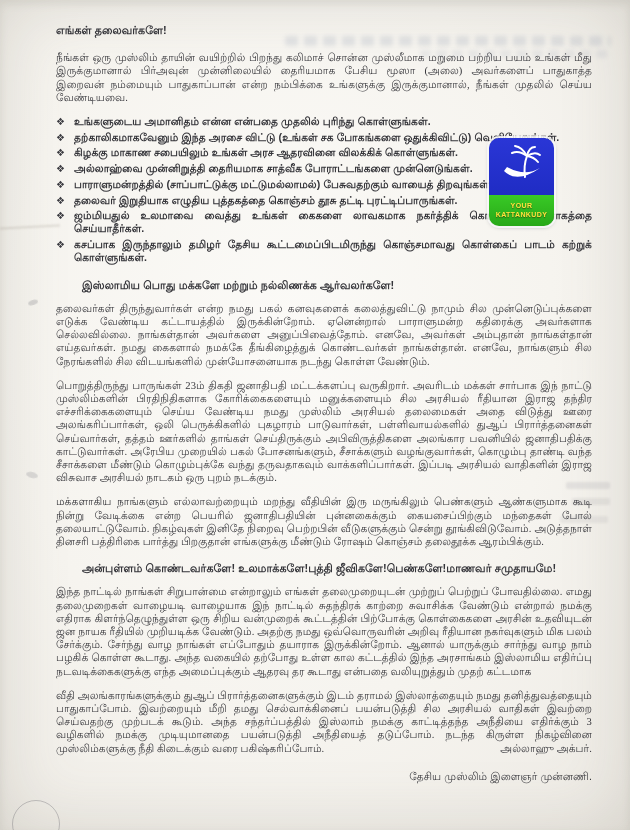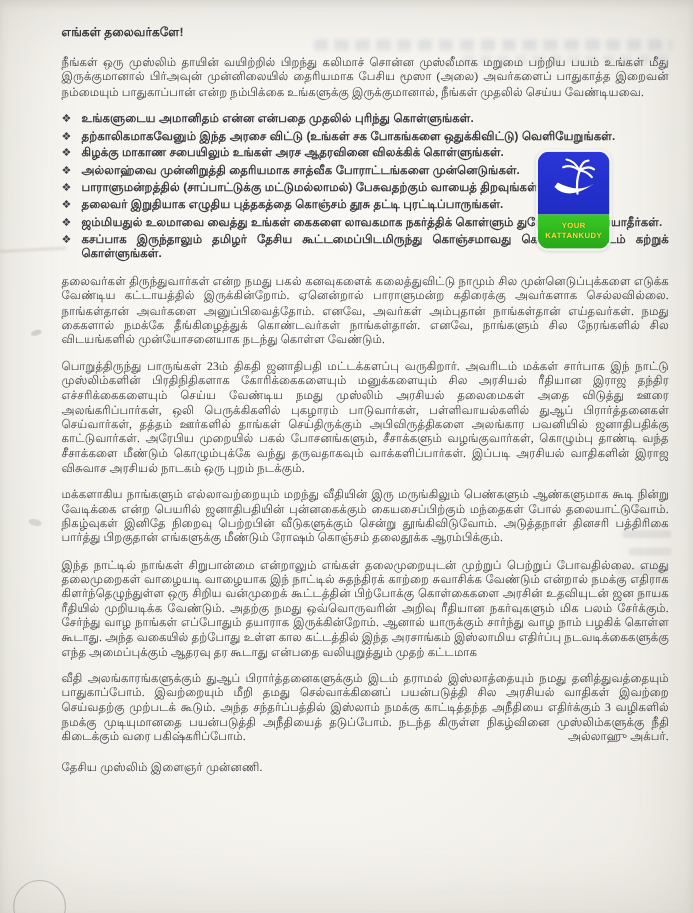--- a/index.html
+++ b/index.html
@@ -9,38 +9,38 @@
     font-family:"Liberation Sans","DejaVu Sans",sans-serif;
   }
   .page{
     position:absolute;inset:0;
     background:
       radial-gradient(ellipse at 45% 40%, #fbfaf7 0%, #f6f4ef 55%, #edeae4 100%);
     box-shadow:inset 0 0 70px rgba(120,114,102,.20), inset 0 4px 8px rgba(100,95,85,.12);
     color:#35353a;
   }
   .content{
-    position:absolute;left:56px;top:24px;right:22px;
+    position:absolute;left:56px;top:24px;right:38px;
     font-size:10.6px;line-height:13.2px;
     text-align:justify;
     letter-spacing:.1px;
   }
   .salutation{font-weight:700;font-size:11px;margin:0 0 14px 0;text-align:left;}
   p.para{margin:0 0 11px 0;font-family:Liberation Serif, serif;}
   ul.directives{list-style:none;margin:2px 0 12px 0;padding:0;}
   ul.directives li{
     display:flex;gap:9px;margin:0 0 2.5px 0;line-height:13.2px;text-align:justify;
   }
   ul.directives .marker{flex:0 0 auto;font-size:10px;line-height:13px;color:#3c3c42;}
   ul.directives .btext{flex:1 1 auto;font-weight:bold;}
   .subheading{
     font-weight:700;font-size:11px;margin:14px 0 10px 0;padding-left:26px;text-align:left;
   }
   .takbir{float:right;padding-left:18px;}
-  .signature{margin-top:15px;text-align:left;}
+  .signature{margin-top:15px;text-align:right;}
 
   
   .logo{
     position:absolute;left:489px;top:138px;width:65px;height:88px;
     border-radius:10px;overflow:hidden;
     box-shadow:0 0 0 2px rgba(250,250,250,.85), 0 1px 4px rgba(40,40,60,.35);
   }
   .logo-top{height:57px;background:linear-gradient(180deg,#2a36d6 0%,#1f2cc4 100%);
     display:flex;align-items:center;justify-content:center;}
   .logo-bottom{height:31px;background:linear-gradient(180deg,#39c926 0%,#27a818 100%);
@@ -100,27 +100,29 @@
         <li>
           <span class="marker">❖</span>
           <span class="btext">ஜம்மியதுல் உலமாவை வைத்து உங்கள் கைகளை லாவகமாக நகர்த்திக் கொள்ளும் துரோகத்தை செய்யாதீர்கள்.</span>
         </li>
         <li>
           <span class="marker">❖</span>
           <span class="btext">கசப்பாக இருந்தாலும் தமிழர் தேசிய கூட்டமைப்பிடமிருந்து கொஞ்சமாவது கொள்கைப் பாடம் கற்றுக் கொள்ளுங்கள்.</span>
         </li>
       </ul>
 
+    <div class="subheading">இஸ்லாமிய பொது மக்களே மற்றும் நல்லிணக்க ஆர்வலர்களே!</div>
 
     <p class="para">தலைவர்கள் திருந்துவார்கள் என்ற நமது பகல் கனவுகளைக் கலைத்துவிட்டு நாமும் சில முன்னெடுப்புக்களை எடுக்க வேண்டிய கட்டாயத்தில் இருக்கின்றோம். ஏனென்றால் பாராளுமன்ற கதிரைக்கு அவர்களாக செல்லவில்லை. நாங்கள்தான் அவர்களை அனுப்பிவைத்தோம். எனவே, அவர்கள் அம்புதான் நாங்கள்தான் எய்தவர்கள். நமது கைகளால் நமக்கே தீங்கிழைத்துக் கொண்டவர்கள் நாங்கள்தான். எனவே, நாங்களும் சில நேரங்களில் சில விடயங்களில் முன்யோசனையாக நடந்து கொள்ள வேண்டும்.</p>
 
     <p class="para">பொறுத்திருந்து பாருங்கள் 23ம் திகதி ஜனாதிபதி மட்டக்களப்பு வருகிறார். அவரிடம் மக்கள் சார்பாக இந் நாட்டு முஸ்லிம்களின் பிரதிநிதிகளாக கோரிக்கைகளையும் மனுக்களையும் சில அரசியல் ரீதியான இராஜ தந்திர எச்சரிக்கைகளையும் செய்ய வேண்டிய நமது முஸ்லிம் அரசியல் தலைமைகள் அதை விடுத்து ஊரை அலங்கரிப்பார்கள், ஒலி பெருக்கிகளில் புகழாரம் பாடுவார்கள், பள்ளிவாயல்களில் துஆப் பிரார்த்தனைகள் செய்வார்கள், தத்தம் ஊர்களில் தாங்கள் செய்திருக்கும் அபிவிருத்திகளை அலங்கார பவனியில் ஜனாதிபதிக்கு காட்டுவார்கள். அரேபிய முறையில் பகல் போசனங்களும், சீசாக்களும் வழங்குவார்கள், கொழும்பு தாண்டி வந்த சீசாக்களை மீண்டும் கொழும்புக்கே வந்து தருவதாகவும் வாக்களிப்பார்கள். இப்படி அரசியல் வாதிகளின் இராஜ விசுவாச அரசியல் நாடகம் ஒரு புறம் நடக்கும்.</p>
 
     <p class="para">மக்களாகிய நாங்களும் எல்லாவற்றையும் மறந்து வீதியின் இரு மருங்கிலும் பெண்களும் ஆண்களுமாக கூடி நின்று வேடிக்கை என்ற பெயரில் ஜனாதிபதியின் புன்னகைக்கும் கையசைப்பிற்கும் மந்தைகள் போல் தலையாட்டுவோம். நிகழ்வுகள் இனிதே நிறைவு பெற்றபின் வீடுகளுக்கும் சென்று தூங்கிவிடுவோம். அடுத்தநாள் தினசரி பத்திரிகை பார்த்து பிறகுதான் எங்களுக்கு மீண்டும் ரோஷம் கொஞ்சம் தலைதூக்க ஆரம்பிக்கும்.</p>
 
+    <div class="subheading">அன்புள்ளம் கொண்டவர்களே! உலமாக்களே!புத்தி ஜீவிகளே!பெண்களே!மாணவர் சமுதாயமே!</div>
 
     <p class="para">இந்த நாட்டில் நாங்கள் சிறுபான்மை என்றாலும் எங்கள் தலைமுறையுடன் முற்றுப் பெற்றுப் போவதில்லை. எமது தலைமுறைகள் வாழையடி வாழையாக இந் நாட்டில் சுதந்திரக் காற்றை சுவாசிக்க வேண்டும் என்றால் நமக்கு எதிராக கிளர்ந்தெழுந்துள்ள ஒரு சிறிய வன்முறைக் கூட்டத்தின் பிற்போக்கு கொள்கைகளை அரசின் உதவியுடன் ஜன நாயக ரீதியில் முறியடிக்க வேண்டும். அதற்கு நமது ஒவ்வொருவரின் அறிவு ரீதியான நகர்வுகளும் மிக பலம் சேர்க்கும். சேர்ந்து வாழ நாங்கள் எப்போதும் தயாராக இருக்கின்றோம். ஆனால் யாருக்கும் சார்ந்து வாழ நாம் பழகிக் கொள்ள கூடாது. அந்த வகையில் தற்போது உள்ள கால கட்டத்தில் இந்த அரசாங்கம் இஸ்லாமிய எதிர்ப்பு நடவடிக்கைகளுக்கு எந்த அமைப்புக்கும் ஆதரவு தர கூடாது என்பதை வலியுறுத்தும் முதற் கட்டமாக</p>
 
     <p class="para">
       <span>வீதி அலங்காரங்களுக்கும் துஆப் பிரார்த்தனைகளுக்கும் இடம் தராமல் இஸ்லாத்தையும் நமது தனித்துவத்தையும் பாதுகாப்போம். இவற்றையும் மீறி தமது செல்வாக்கினைப் பயன்படுத்தி சில அரசியல் வாதிகள் இவற்றை செய்வதற்கு முற்படக் கூடும். அந்த சந்தர்ப்பத்தில் இஸ்லாம் நமக்கு காட்டித்தந்த அநீதியை எதிர்க்கும் 3 வழிகளில் நமக்கு முடியுமானதை பயன்படுத்தி அநீதியைத் தடுப்போம். நடந்த கிருள்ள நிகழ்வினை முஸ்லிம்களுக்கு நீதி கிடைக்கும் வரை பகிஷ்கரிப்போம்.</span>
       <span class="takbir">அல்லாஹு அக்பர்.</span>
     </p>
 
     <div class="signature">தேசிய முஸ்லிம் இளைஞர் முன்னணி.</div>
   </div>

